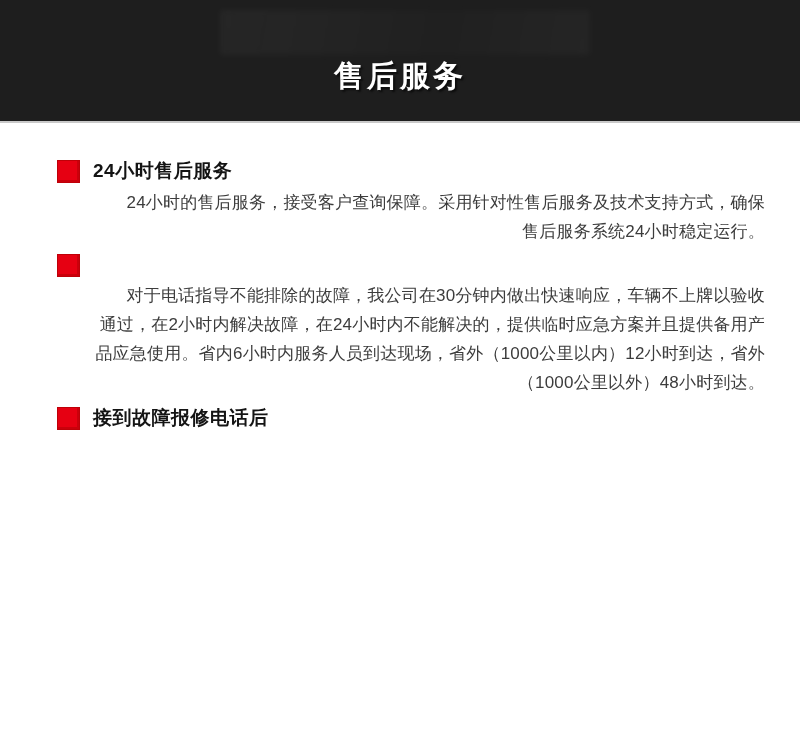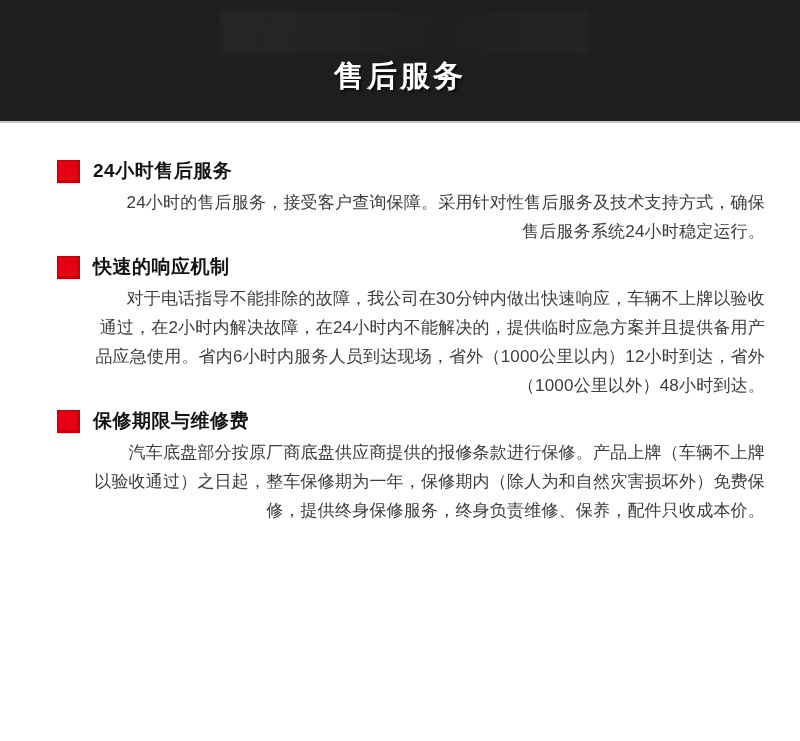--- a/index.html
+++ b/index.html
@@ -90,27 +90,25 @@
         <span class="bullet"></span>
         <h2 class="sec-title">24小时售后服务</h2>
       </div>
       <p class="para">24小时的售后服务，接受客户查询保障。采用针对性售后服务及技术支持方式，确保售后服务系统24小时稳定运行。</p>
     </section>
 
 
     <section class="sec">
       <div class="sec-head">
         <span class="bullet"></span>
-        <h2 class="sec-title">快速的响应机制</h2>
       </div>
       <p class="para">对于电话指导不能排除的故障，我公司在30分钟内做出快速响应，车辆不上牌以验收通过，在2小时内解决故障，在24小时内不能解决的，提供临时应急方案并且提供备用产品应急使用。省内6小时内服务人员到达现场，省外（1000公里以内）12小时到达，省外（1000公里以外）48小时到达。</p>
     </section>
 
     <section class="sec">
       <div class="sec-head">
         <span class="bullet"></span>
-        <h2 class="sec-title">保修期限与维修费</h2>
+        <h2 class="sec-title">接到故障报修电话后</h2>
       </div>
-      <p class="para">汽车底盘部分按原厂商底盘供应商提供的报修条款进行保修。产品上牌（车辆不上牌以验收通过）之日起，整车保修期为一年，保修期内（除人为和自然灾害损坏外）免费保修，提供终身保修服务，终身负责维修、保养，配件只收成本价。</p>
     </section>
 
   </main>
 </div>
 
 </body></html>

